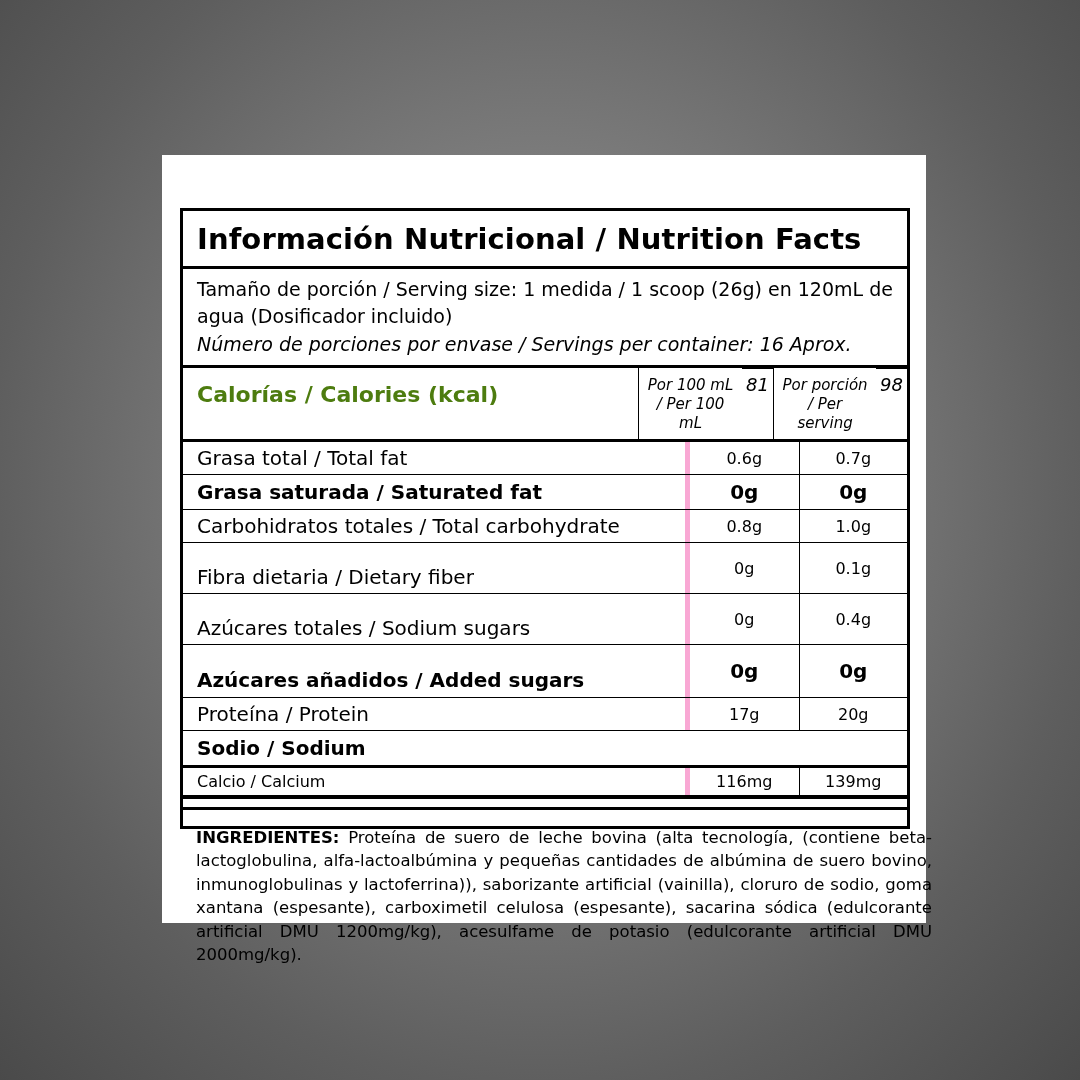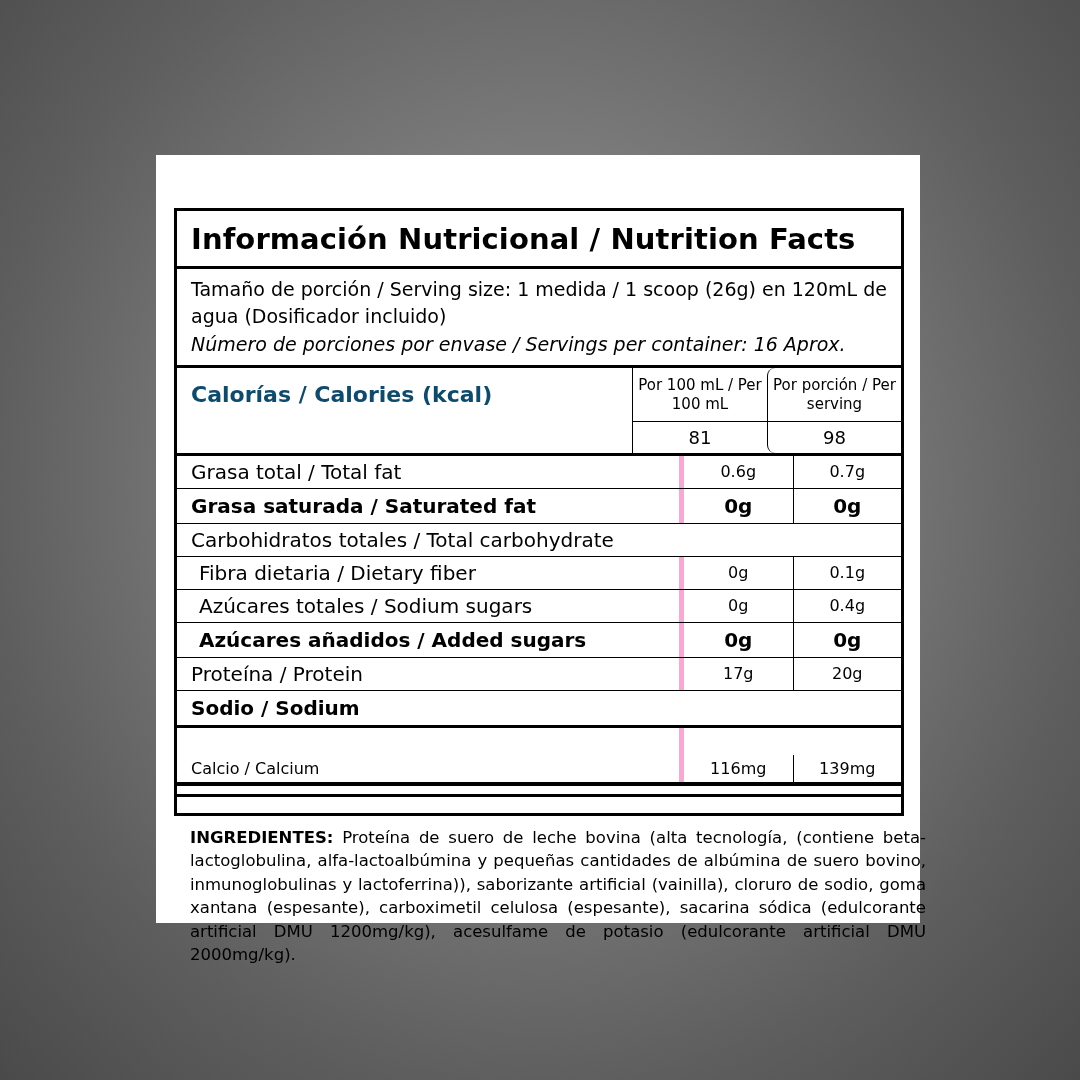--- a/index.html
+++ b/index.html
@@ -8,21 +8,21 @@
   }
   body {
     width: 1080px;
     height: 1080px;
     font-family: "DejaVu Sans", sans-serif;
     background: radial-gradient(ellipse at 50% 45%, #8d8d8d 0%, #7c7c7c 38%, #5e5e5e 72%, #4a4a4a 100%);
     overflow: hidden;
   }
   .label-card {
     position: absolute;
-    left: 156px;
+    left: 162px;
     top: 155px;
     width: 764px;
     height: 768px;
     background: #ffffff;
     box-sizing: border-box;
   }
   .inner {
     position: absolute;
     left: 18px;
     top: 53px;
@@ -58,37 +58,37 @@
     border-top: 3px solid #000;
     display: flex;
   }
   .cal-left {
     flex: 1 1 auto;
     font-size: 22px;
     font-weight: bold;
     padding: 14px 0 14px 14px;
     display: flex;
     align-items: flex-start;
-    color: #0c4a6e;
+    color: #4d7c0f;
   }
   .cal-cols {
     width: 269px;
     display: flex;
     border-left: 1px solid #000;
     box-sizing: border-box;
   }
   .cal-col {
     width: 50%;
     box-sizing: border-box;
     display: flex;
-    flex-direction: column;
+    flex-direction: row;
+    font-style: italic;
   }
   .cal-col + .cal-col {
     border-left: 1px solid #000;
-    border-radius: 8px;
   }
   .cal-col-head {
     font-size: 15px;
     text-align: center;
     padding: 8px 4px 7px 4px;
     line-height: 1.25;
     color: #000;
   }
   .cal-col-val {
     border-top: 1px solid #000;
@@ -140,29 +140,29 @@
     font-size: 20px;
     font-weight: bold;
     padding-top: 5px;
     padding-bottom: 5px;
   }
   .row.bold .v {
     font-size: 20px;
     font-weight: bold;
   }
   .row.indent .name {
-    padding-left: 22px;
+    padding-left: 14px;
+    margin-top: 18px;
   }
   .thick-sep {
     border-top: 3px solid #000;
   }
   .calcium-row .name,
   .calcium-row .v {
     font-size: 16px;
-    margin-top: 27px;
   }
   .nf-bottom-thick {
     border-top: 3px solid #000;
     height: 8px;
     background: #fff;
   }
   .nf-footer-rule {
     border-top: 3px solid #000;
     height: 22px;
     box-sizing: border-box;
@@ -228,20 +228,24 @@
         <div class="row bold">
           <div class="name">Grasa saturada / Saturated fat</div>
           <div class="vals">
             <div class="v">0g</div>
             <div class="v">0g</div>
           </div>
         </div>
 
         <div class="row">
           <div class="name">Carbohidratos totales / Total carbohydrate</div>
+          <div class="vals">
+            <div class="v">0.8g</div>
+            <div class="v">1.0g</div>
+          </div>
         </div>
 
         <div class="row indent">
           <div class="name">Fibra dietaria / Dietary fiber</div>
           <div class="vals">
             <div class="v">0g</div>
             <div class="v">0.1g</div>
           </div>
         </div>
 

